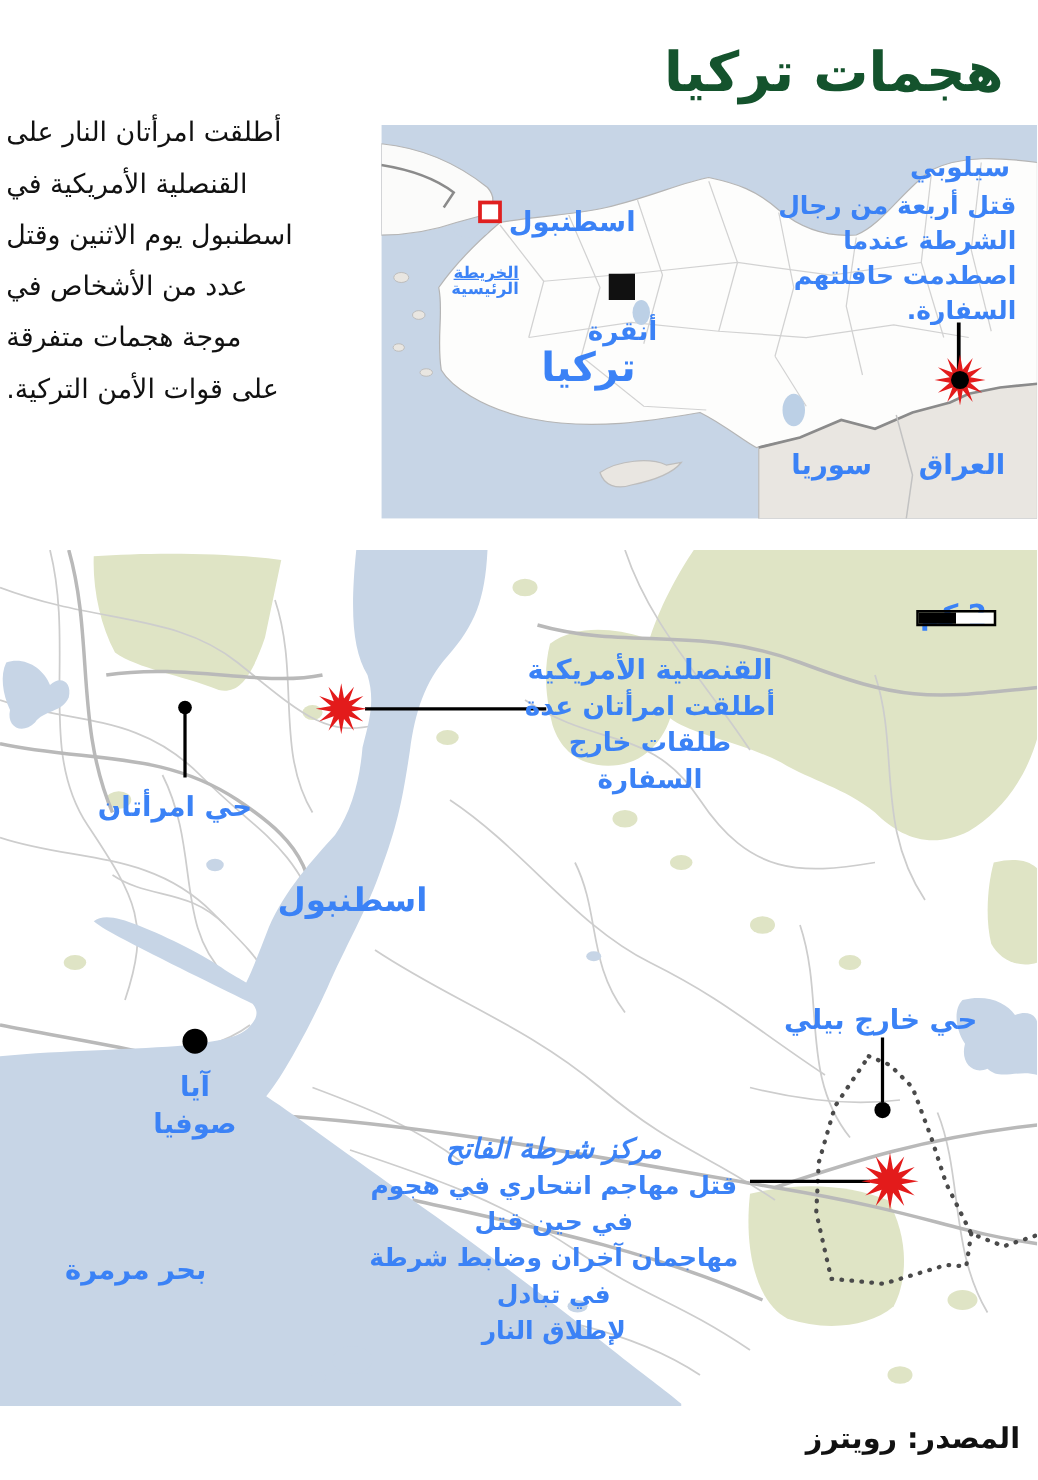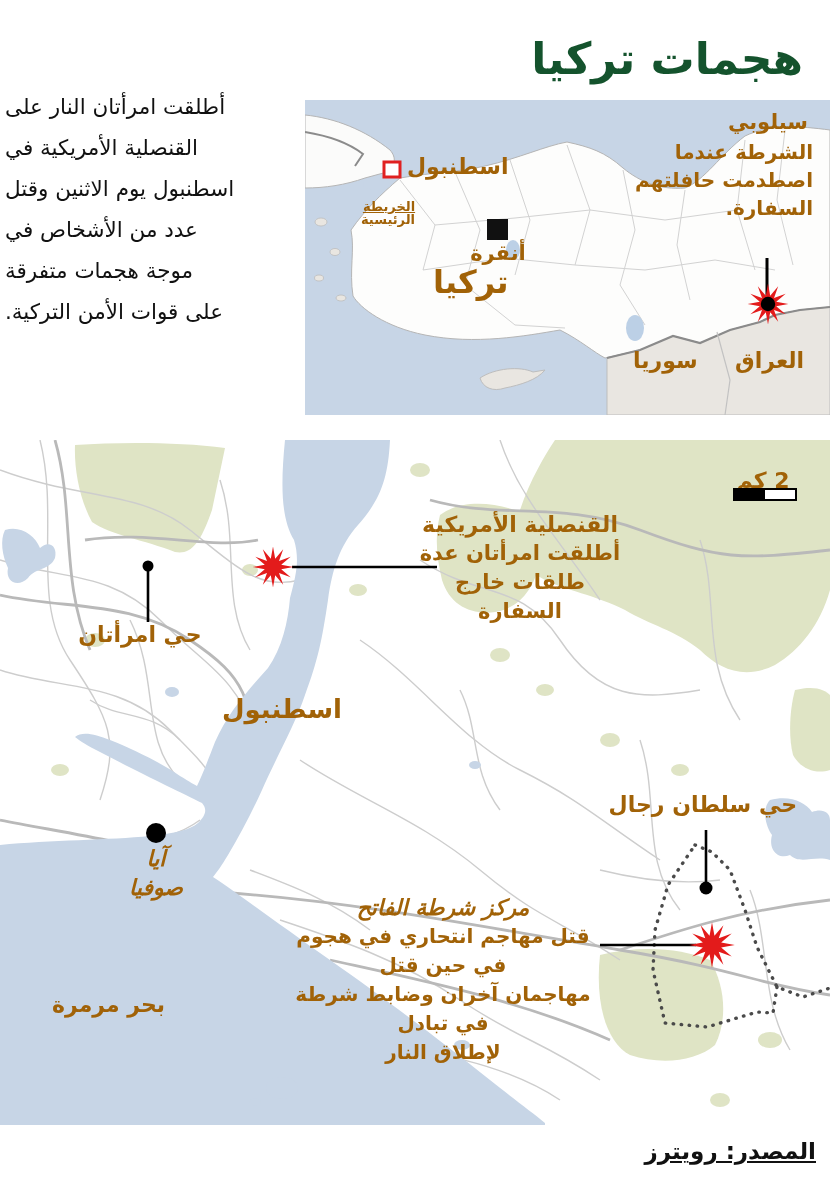--- a/index.html
+++ b/index.html
@@ -1,31 +1,31 @@
 <!DOCTYPE html>
 <html lang="ar"><head>
 <meta charset="utf-8">
 <style>
   html,body{margin:0;padding:0;background:#fff;}
   .page{position:relative;width:830px;height:1184px;background:#fff;overflow:hidden;
         font-family:"DejaVu Sans",sans-serif;color:#111;direction:rtl;}
-  .lbl{position:absolute;font-weight:bold;color:#a16207;white-space:nowrap;line-height:1.2;}
+  .lbl{position:absolute;font-weight:bold;color:#3b82f6;white-space:nowrap;line-height:1.2;margin-top:12px;}
   .center{text-align:center;}
   .right{text-align:right;}
   h1.title{position:absolute;top:16px;right:10px;margin:17px;font-size:44px;font-weight:bold;color:#14532d;}
   .intro{position:absolute;left:5px;top:86px;width:294px;text-align:left;font-size:21.5px;
          font-weight:normal;line-height:41px;}
   .map-wrap{position:absolute;overflow:hidden;}
   .turkey-map{left:305px;top:100px;width:525px;height:315px;}
   .ist-map{left:0;top:440px;width:830px;height:685px;}
   svg{display:block;}
   .small-note{font-size:13px;font-weight:bold;}
   .scalebar{position:absolute;left:733px;top:488px;width:60px;height:9px;border:2px solid #000;
             background:linear-gradient(to right,#000 50%,#fff 50%);}
-  .source{position:absolute;right:14px;top:1138px;font-size:23px;font-weight:bold;text-decoration:underline;}
+  .source{position:absolute;right:14px;top:1138px;font-size:23px;font-weight:bold;}
   .ln{display:block;}
 </style>
 </head>
 <body>
 
 <div class="page">
 
   <h1 class="title">هجمات تركيا</h1>
 
   <div class="intro">
@@ -98,20 +98,21 @@
     <div class="lbl" style="left:102px;top:54px;font-size:22px;">اسطنبول</div>
     <div class="lbl small-note center" style="left:52px;top:99px;width:64px;text-decoration:underline;">الخريطة</div>
     <div class="lbl small-note center" style="left:50px;top:112px;width:66px;">الرئيسية</div>
     <div class="lbl center" style="left:156px;top:141px;width:74px;font-size:21px;">أنقرة</div>
     <div class="lbl" style="left:128px;top:163px;font-size:32px;">تركيا</div>
     <div class="lbl" style="left:328px;top:248px;font-size:22px;">سوريا</div>
     <div class="lbl" style="left:430px;top:248px;font-size:22px;">العراق</div>
 
     <div class="lbl right" style="right:22px;top:10px;font-size:21px;">سيلوبي</div>
     <div class="lbl right" style="right:17px;top:38px;font-size:20px;line-height:28px;">
+      <span class="ln">قتل أربعة من رجال</span>
       <span class="ln">الشرطة عندما</span>
       <span class="ln">اصطدمت حافلتهم</span>
       <span class="ln">السفارة.</span>
     </div>
   </div>
 
   <div class="map-wrap ist-map">
     <svg width="830" height="685" viewBox="0 0 830 685">
       <rect x="0" y="0" width="830" height="685" fill="#ffffff"></rect>
 
@@ -212,23 +213,23 @@
     <div class="lbl center" style="left:725px;top:28px;width:76px;font-size:22px;">2 كم</div>
 
     <div class="lbl center" style="left:415px;top:70px;width:210px;font-size:21px;line-height:29px;white-space:normal;">
       <span class="ln" style="font-size:22px;">القنصلية الأمريكية</span>
       <span class="ln">أطلقت امرأتان عدة طلقات خارج</span>
       <span class="ln">السفارة</span>
     </div>
 
     <div class="lbl center" style="left:70px;top:182px;width:140px;font-size:22px;">حي امرأتان</div>
     <div class="lbl" style="left:222px;top:254px;font-size:26px;">اسطنبول</div>
-    <div class="lbl center" style="left:612px;top:352px;width:185px;font-size:22px;">حي سلطان رجال</div>
-
-    <div class="lbl center" style="left:106px;top:404px;width:100px;font-size:22px;line-height:29px;font-style:italic;">
+    <div class="lbl center" style="left:612px;top:352px;width:185px;font-size:22px;">حي خارج بيلي</div>
+
+    <div class="lbl center" style="left:106px;top:404px;width:100px;font-size:22px;line-height:29px;">
       <span class="ln">آيا</span>
       <span class="ln">صوفيا</span>
     </div>
 
     <div class="lbl center" style="left:278px;top:453px;width:330px;font-size:20px;line-height:29px;white-space:normal;">
       <span class="ln" style="font-size:22px;font-style:italic;">مركز شرطة الفاتح</span>
       <span class="ln">قتل مهاجم انتحاري في هجوم في حين قتل</span>
       <span class="ln">مهاجمان آخران وضابط شرطة في تبادل</span>
       <span class="ln">لإطلاق النار</span>
     </div>

